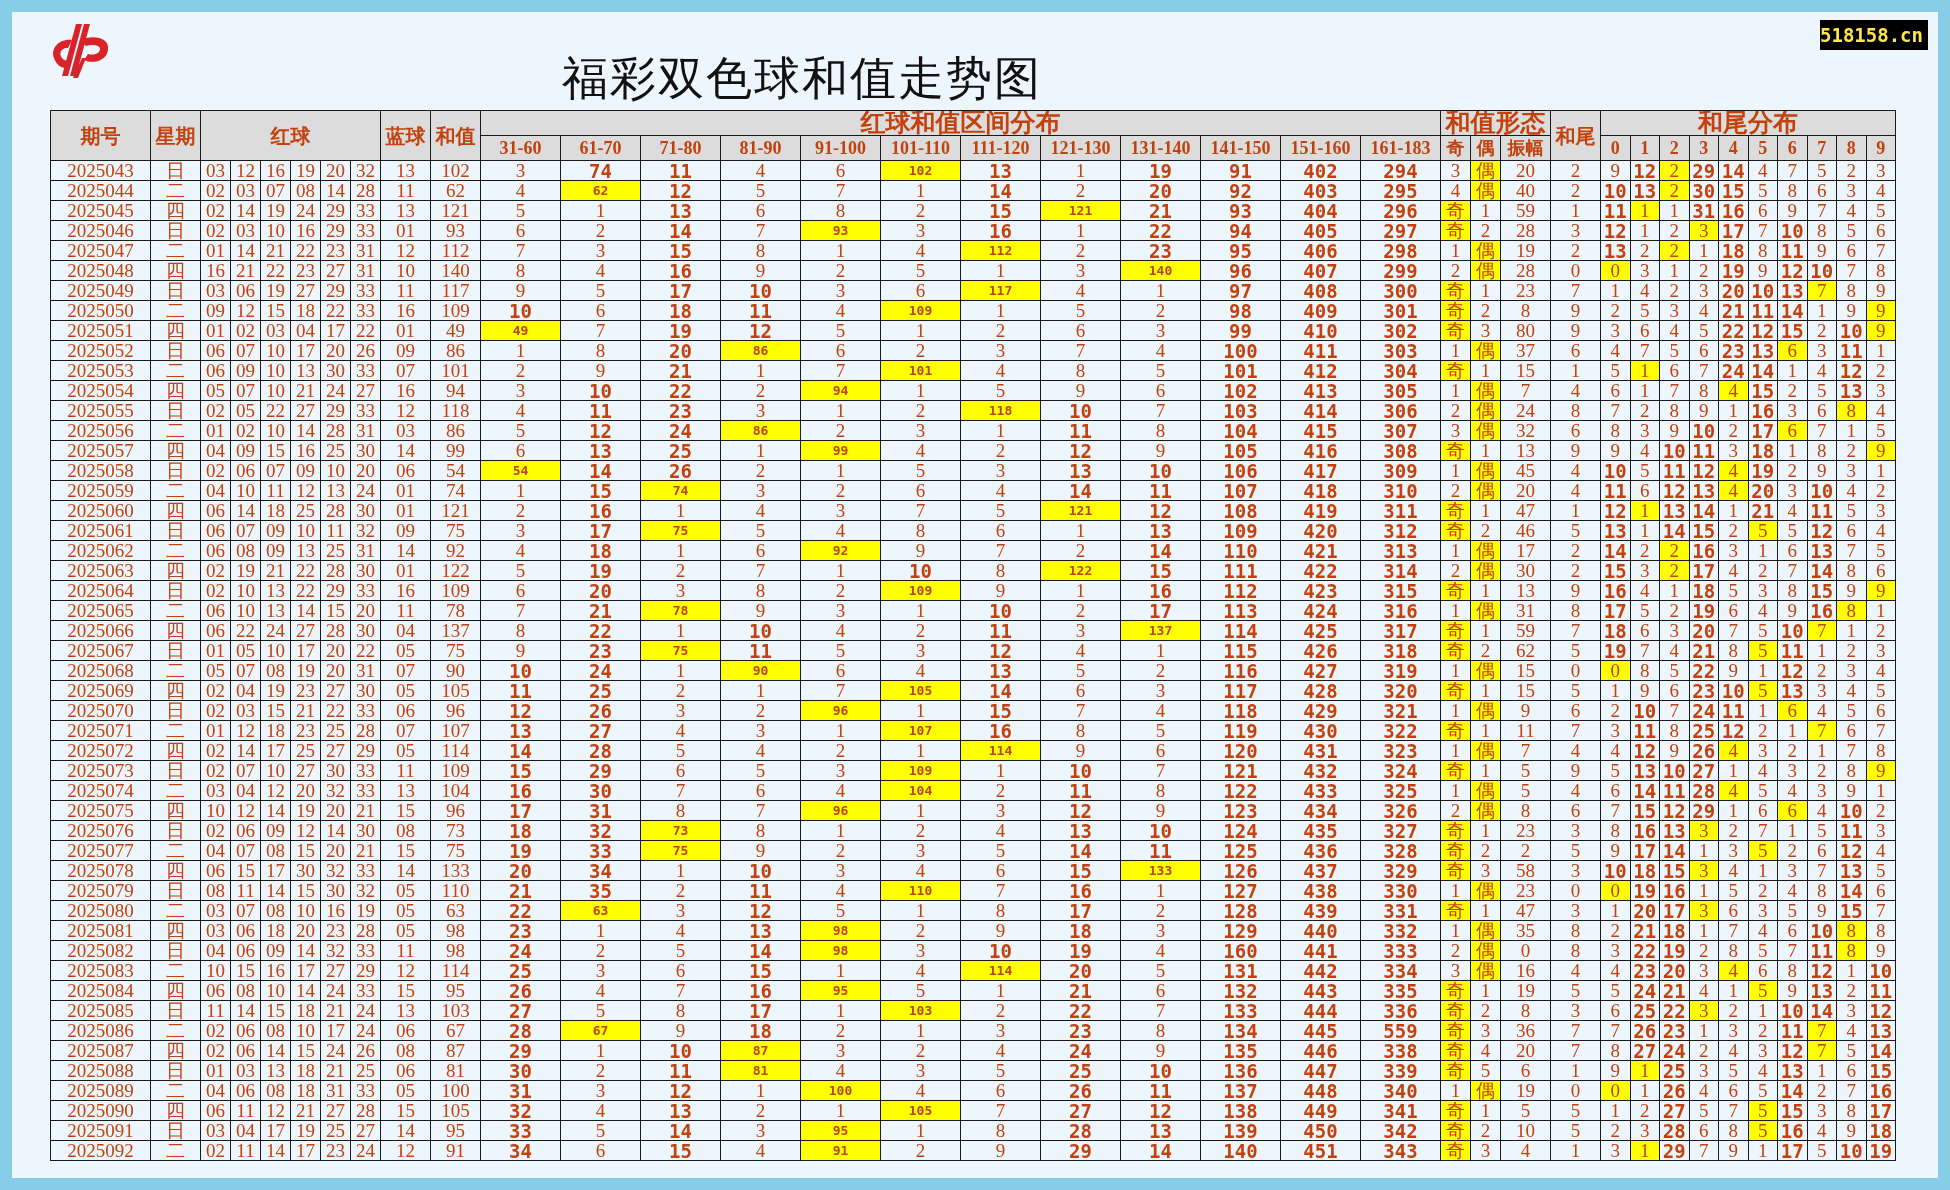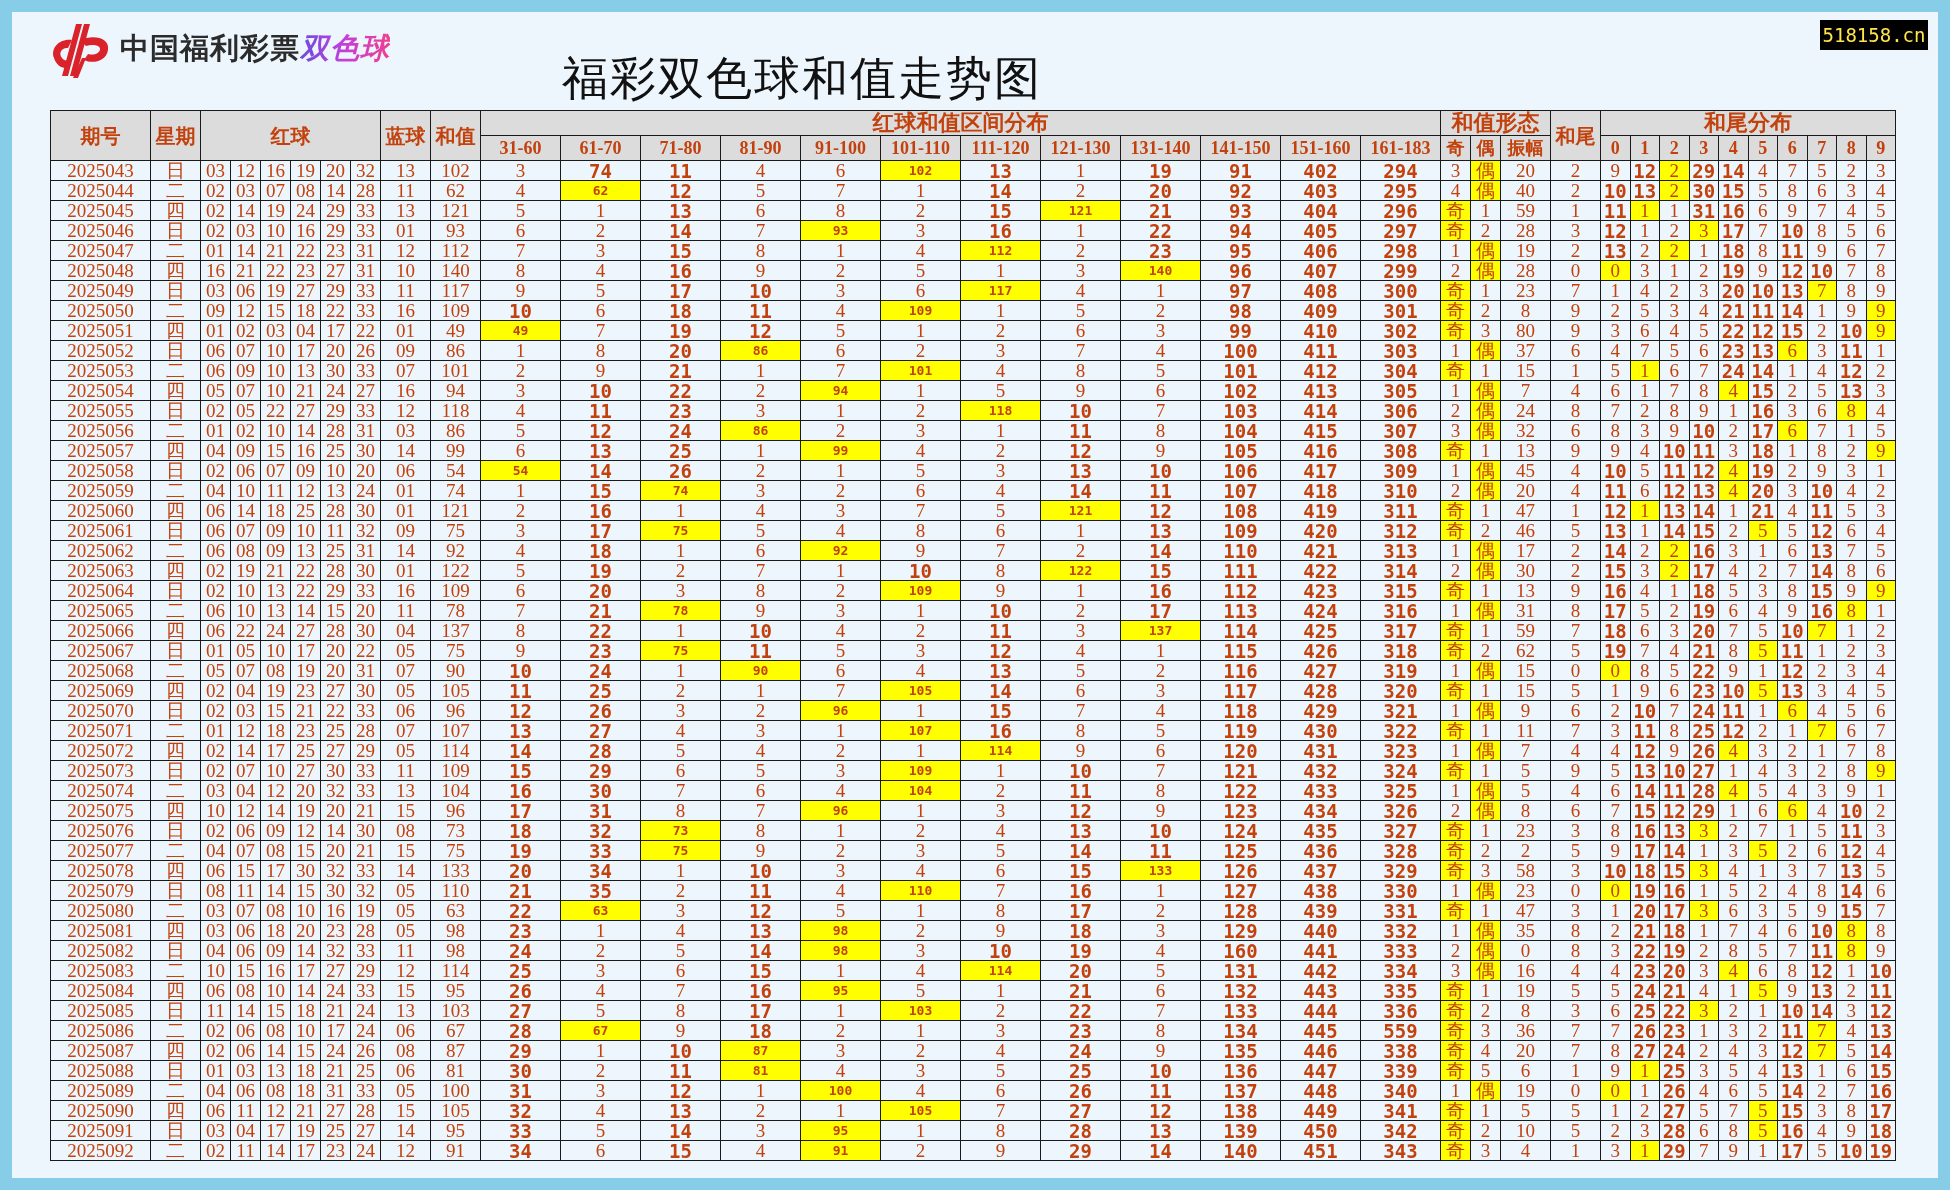--- a/index.html
+++ b/index.html
@@ -4,24 +4,24 @@
 <style>
   html,body{margin:0;padding:0;}
   body{width:1950px;height:1190px;background:#87cde8;position:relative;overflow:hidden;font-family:"DejaVu Serif","Liberation Serif",serif;}
   .page{position:absolute;left:12px;top:12px;width:1926px;height:1166px;background:#eef6fd;}
   .logo{position:absolute;left:34px;top:6px;height:62px;display:flex;align-items:center;}
   .logo-mark{width:68px;height:62px;position:relative;}
   .logo-text{font-family:"DejaVu Sans","Liberation Sans",sans-serif;font-weight:bold;font-size:29px;letter-spacing:1px;margin-left:6px;}
   .logo-text .cn{color:#2b2b2b;}
   .logo-text .ssq{background:linear-gradient(90deg,#6a4de0,#c43fd9,#ef3f8e);-webkit-background-clip:text;background-clip:text;color:transparent;font-style:italic;}
   .title{position:absolute;left:0;width:1580px;top:36px;text-align:center;font-size:46px;color:#111;font-family:"DejaVu Serif","Liberation Serif",serif;letter-spacing:2px;}
-  .site-badge{position:absolute;left:1808px;top:8px;width:108px;height:30px;background:#000;color:#ffe44a;font-family:"DejaVu Sans Mono","Liberation Mono",monospace;font-size:19px;font-weight:normal;line-height:30px;text-align:center;}
+  .site-badge{position:absolute;left:1808px;top:8px;width:108px;height:30px;background:#000;color:#ffe44a;font-family:"DejaVu Sans Mono","Liberation Mono",monospace;font-size:19px;font-weight:bold;line-height:30px;}
   table.trend{position:absolute;left:38px;top:98px;border-collapse:collapse;table-layout:fixed;font-family:"Liberation Serif","DejaVu Serif",serif;color:#c2410c;}
   table.trend td, table.trend th{border:1px solid #1a1a1a;padding:0;text-align:center;overflow:hidden;white-space:nowrap;}
-  table.trend th{background:#dcdcdc;font-weight:bold;font-size:22px;height:24px;line-height:22px;}
+  table.trend th{background:#dcdcdc;font-weight:bold;font-size:25px;height:24px;line-height:22px;}
   table.trend th.sub{font-weight:bold;font-size:18px;}
   table.trend th.tall{font-size:20px;}
   table.trend td{height:19px;line-height:18px;font-size:19px;background:#eef6fd;}
   td.period{font-size:19px;}
   td.ball{font-size:19px;}
   td.small{font-size:12px;font-weight:bold;font-family:"DejaVu Sans Mono","Liberation Mono",monospace;}
   td.hit{background:#ffff00 !important;}
   td.hit.small{font-size:13px;}
   td.oe{font-size:20px;}
 </style>
@@ -30,23 +30,20 @@
 
 <div class="page">
   <div class="logo">
     <svg class="logo-mark" viewBox="0 0 68 62" width="68" height="62">
       <path d="M8 40 C4 30 14 20 26 22 L22 30 C16 29 12 35 16 40 C18 43 22 43 24 42 L20 50 C14 50 10 46 8 40Z" fill="#d9222a"></path>
       <path d="M30 6 L36 6 L22 58 L16 58Z" fill="#d9222a"></path>
       <path d="M38 6 L44 6 L30 58 L24 58Z" fill="#d9222a"></path>
       <path d="M34 22 C48 16 64 20 62 32 C60 44 46 46 38 42 L42 36 C50 38 54 34 54 31 C54 27 46 26 40 28Z" fill="#d9222a"></path>
       <path d="M36 40 L40 40 L32 60 L27 60Z" fill="#d9222a"></path>
     </svg>
-    <span class="logo-text">
-      <span class="cn">中国福利彩票</span><span class="ssq">双色球</span>
-    </span>
   </div>
 
   <div class="site-badge">518158.cn</div>
   <div class="title">福彩双色球和值走势图</div>
 
   <table class="trend">
     <colgroup id="cols">
         <col style="width: 100px;">
         <col style="width: 50px;">
         <col style="width: 30px;">

